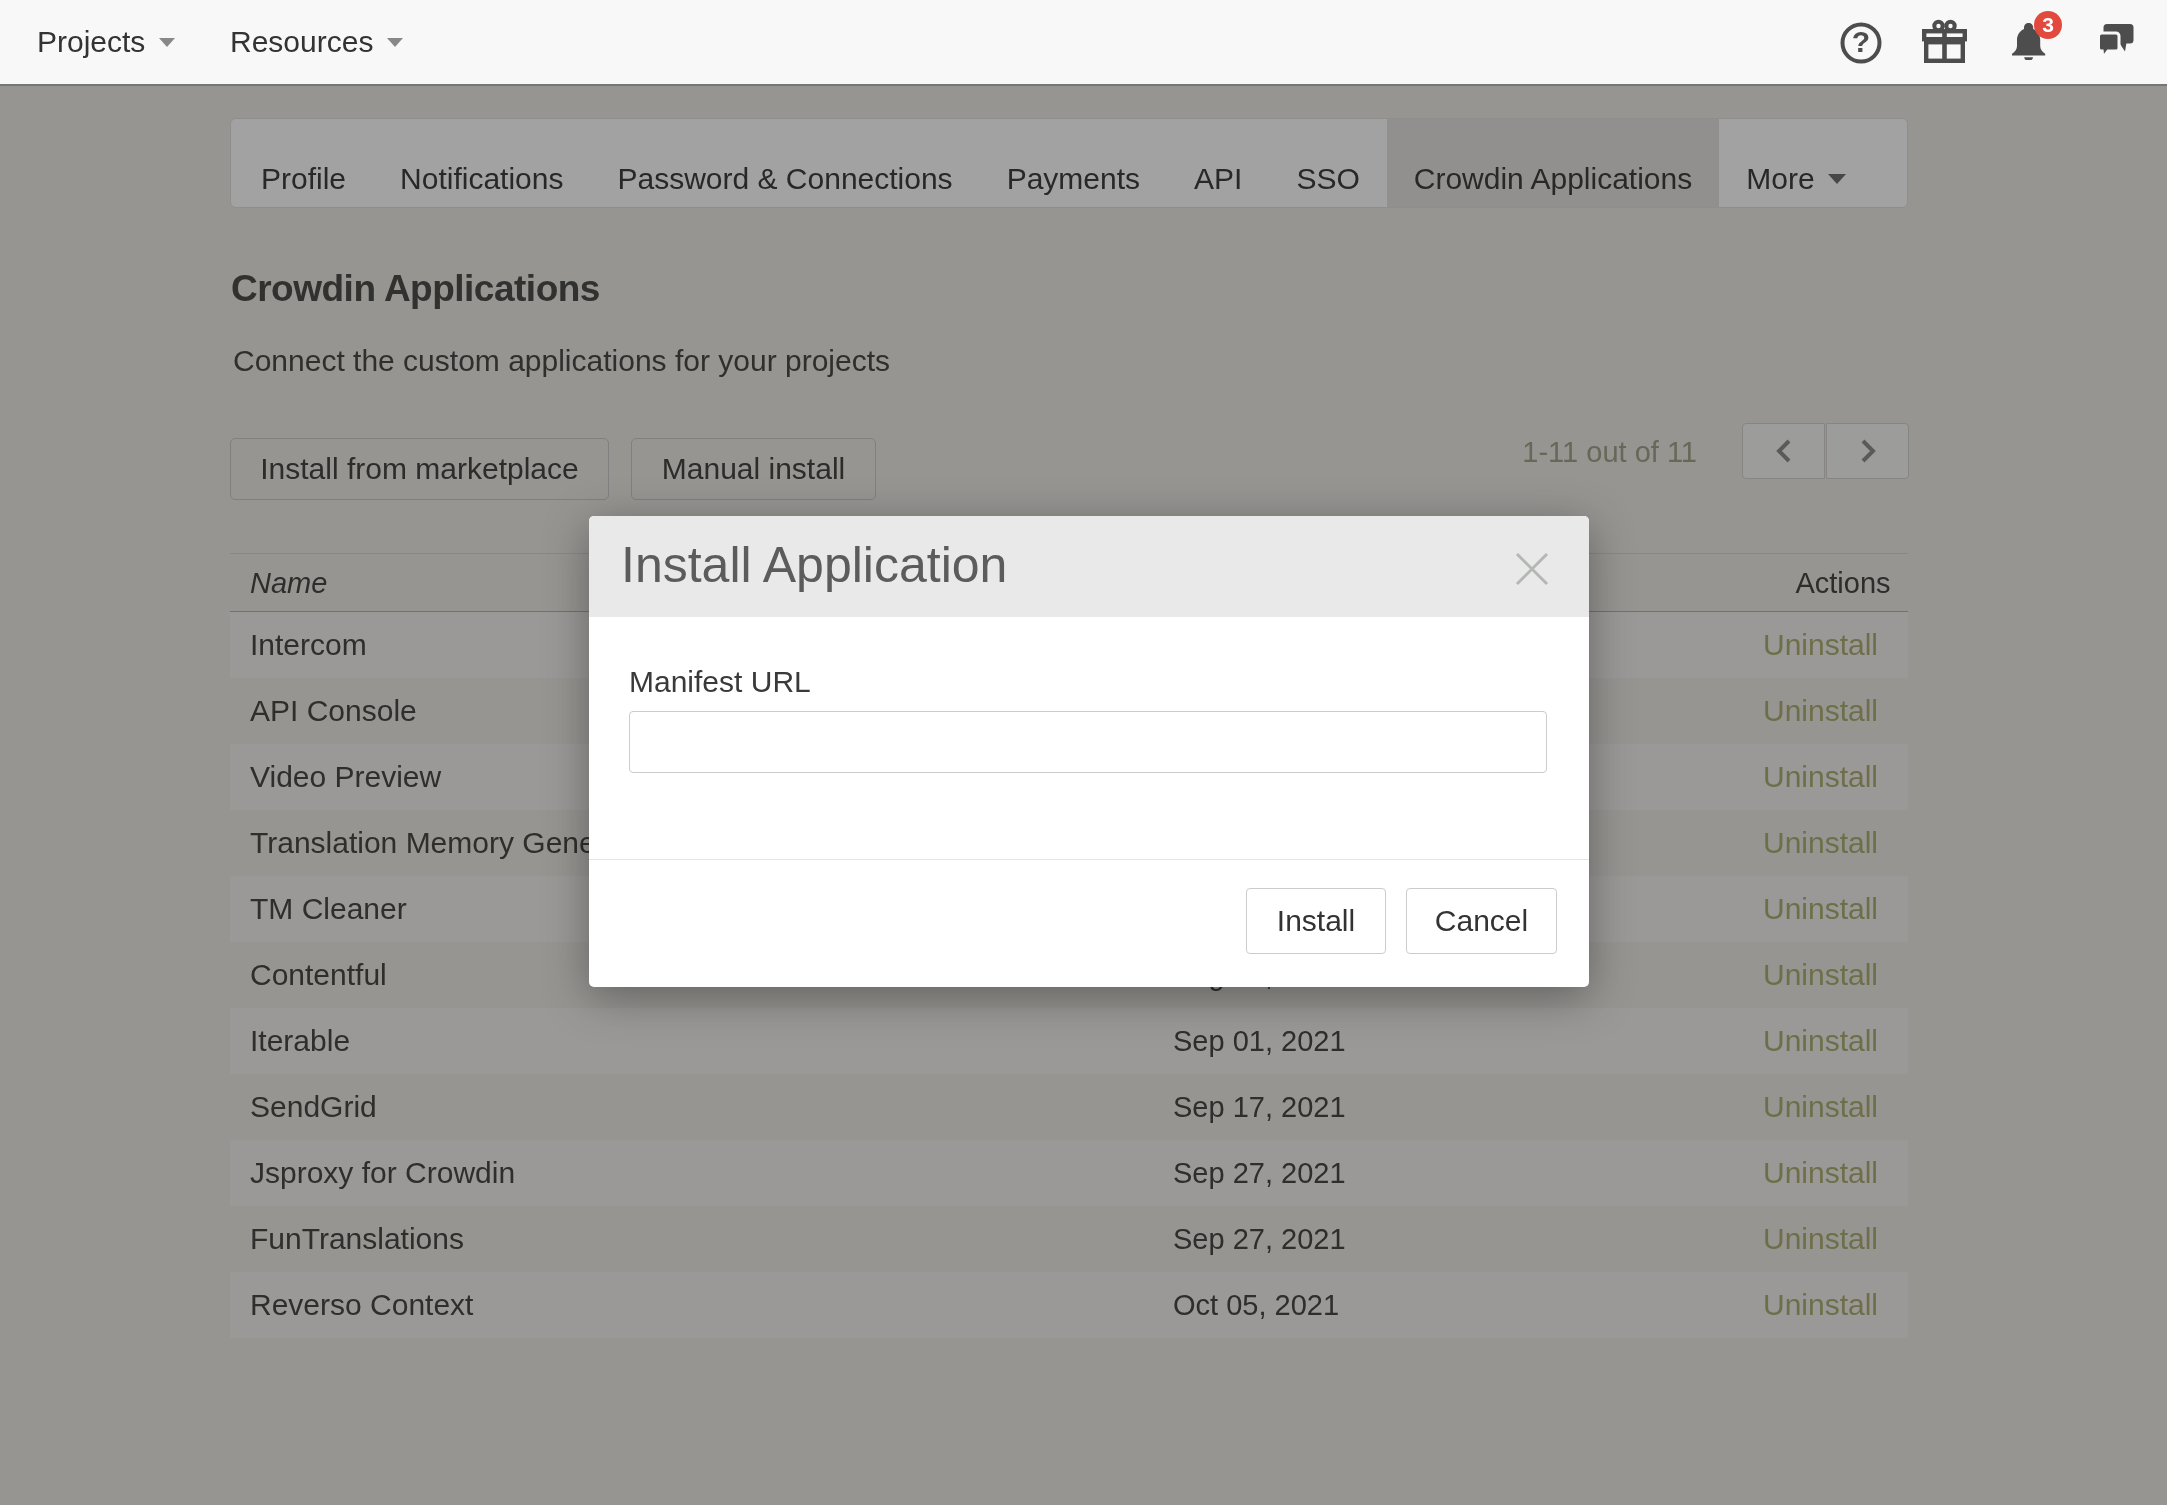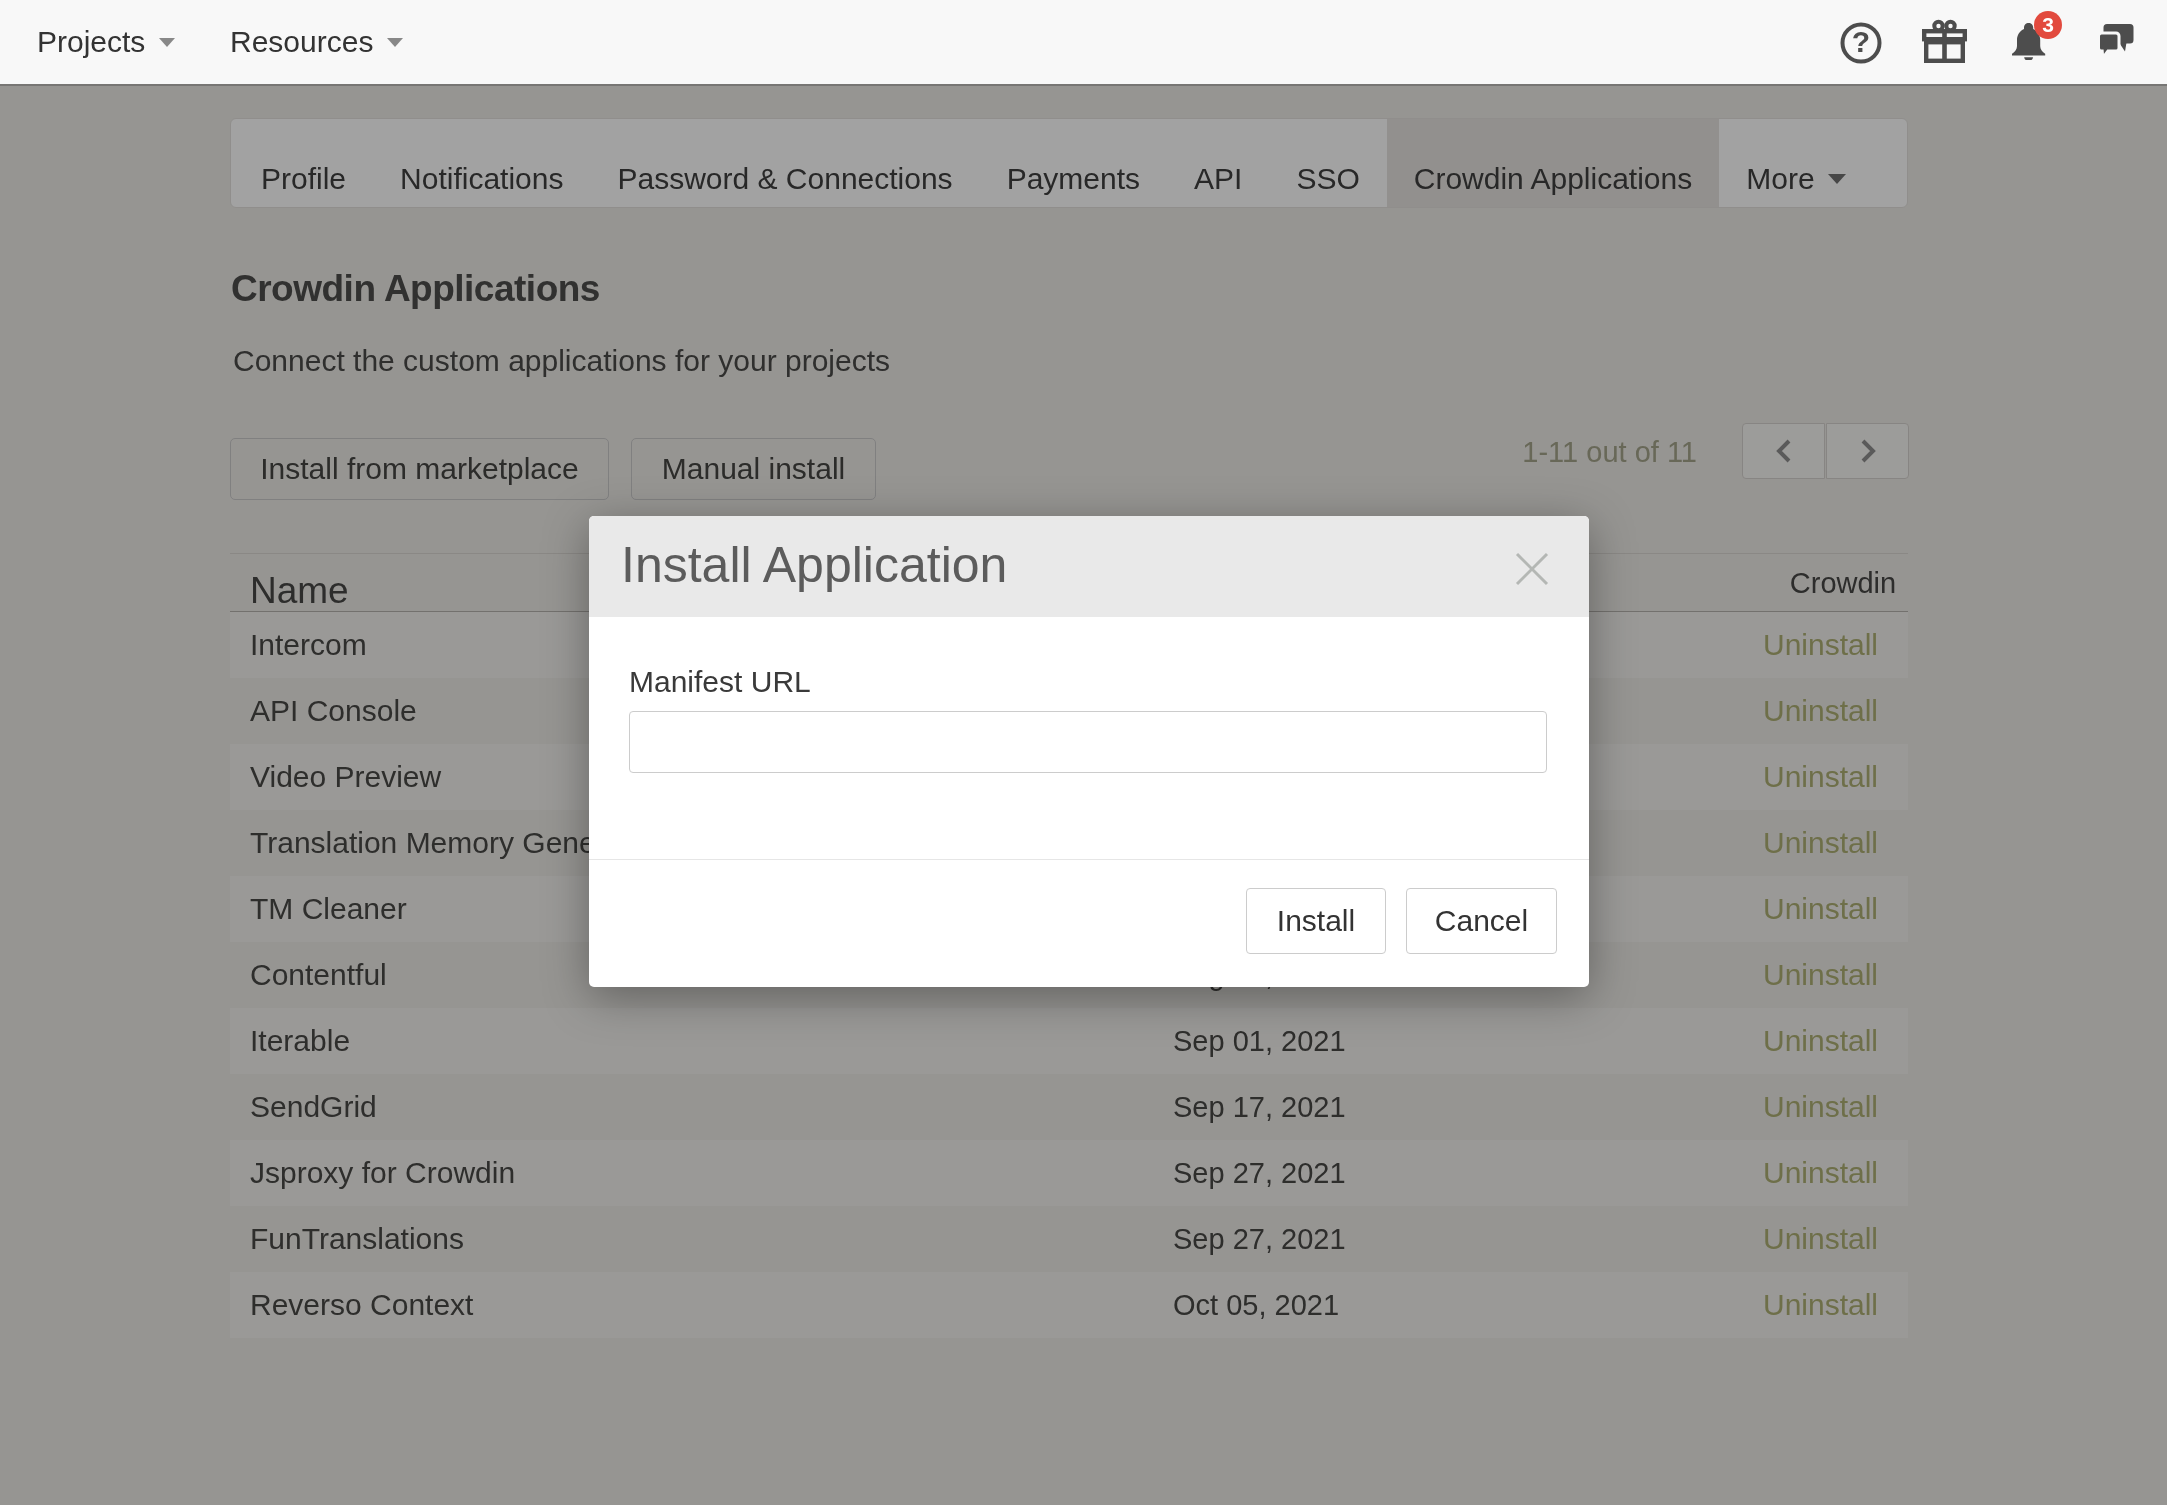--- a/index.html
+++ b/index.html
@@ -32,21 +32,21 @@
 .btn2 { left:631px; top:438px; width:245px; }
 
 .pager-label { position:absolute; top:436px; left:1435px; width:262px; text-align:right; font-size:29px; color:#a3a38a; }
 .pgbtn { position:absolute; top:423px; width:83px; height:56px; background:#f5f4f1; border:1px solid #d4d1cd; }
 .pg1 { left:1742px; border-radius:4px 0 0 4px; }
 .pg2 { left:1826px; border-radius:0 4px 4px 0; }
 .pgbtn svg { position:absolute; left:50%; top:50%; margin-left:-9px; margin-top:-13px; }
 
 .table { position:absolute; left:230px; top:553px; width:1678px; z-index:1; }
 .thead { height:59px; border-top:1px solid #d8d5d1; border-bottom:1px solid #b4b1ad; position:relative; }
-.th-name { position:absolute; left:20px; top:8px; line-height:58px; font-size:37px; color:#474745; }
+.th-name { position:absolute; left:20px; top:0; line-height:58px; font-size:29px; color:#474745;font-style:italic; }
 .th-actions { position:absolute; right:0px; width:130px; text-align:center; top:0; line-height:58px; font-size:29px; color:#474745; }
 .row { height:66px; position:relative; }
 .row.odd { background:#f1efec; }
 .cell-name { position:absolute; left:20px; top:0; line-height:66px; font-size:30px; color:#484846; }
 .cell-date { position:absolute; left:943px; top:0; line-height:66px; font-size:29px; color:#484846; }
 .cell-act { position:absolute; right:16px; width:143px; text-align:center; top:0; line-height:66px; font-size:30px; color:#acae73; }
 
 
 .modal { position:absolute; left:589px; top:516px; width:1000px; height:471px; background:#fff; border-radius:5px; box-shadow:0 10px 45px rgba(0,0,0,0.35); z-index:30; }
 .modal-head { position:absolute; left:0; top:0; width:100%; height:101px; background:#e9e9e9; border-radius:5px 5px 0 0; }
@@ -81,21 +81,21 @@
   </div>
 <div class="pgbtn pg2">
     <svg width="18" height="26" viewBox="0 0 18 26">
       <polyline points="4,3 14,13 4,23" fill="none" stroke="#8e8e8e" stroke-width="4"></polyline>
     </svg>
   </div>
 
 <div class="table">
   <div class="thead">
       <span class="th-name">Name</span>
-      <span class="th-actions">Crowdin</span>
+      <span class="th-actions">Actions</span>
     </div>
   <div class="row odd">
       <span class="cell-name">Intercom</span>
       <span class="cell-date">Aug 10, 2021</span>
       <span class="cell-act">Uninstall</span>
     </div>
   <div class="row">
       <span class="cell-name">API Console</span>
       <span class="cell-date">Aug 12, 2021</span>
       <span class="cell-act">Uninstall</span>

